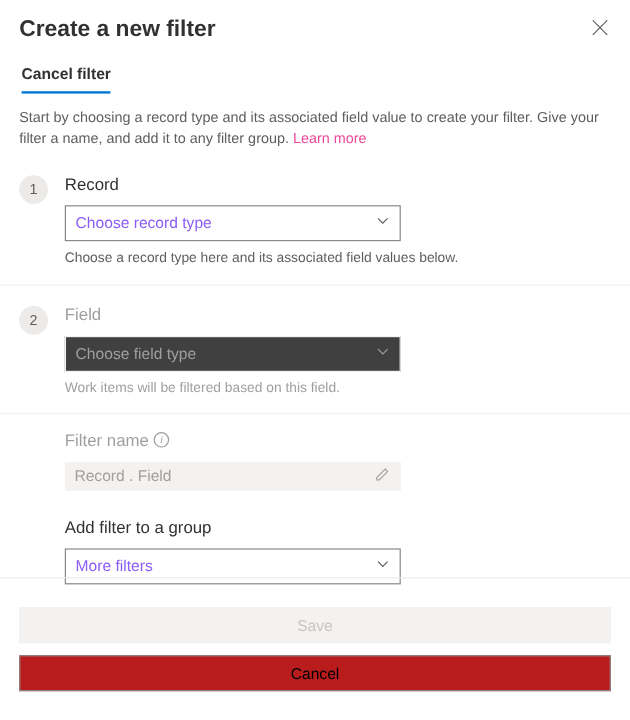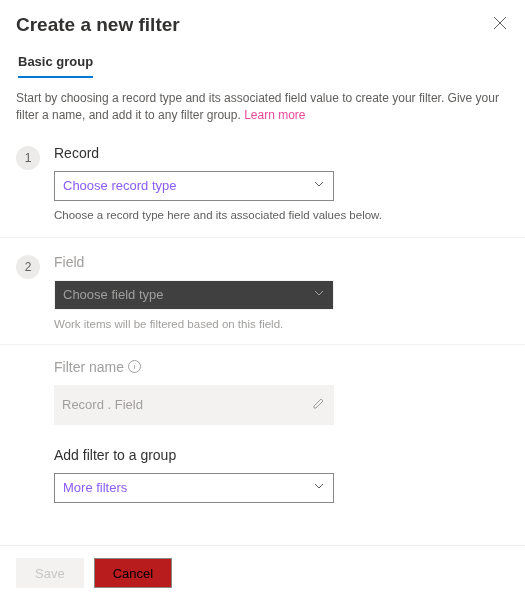--- a/index.html
+++ b/index.html
@@ -117,21 +117,21 @@
       max-width: 280px;
     }
     .select-box.disabled {
       background: #404040;
       border: 1px solid #f3f2f1;
       color: #a19f9d;
       cursor: default;
     }
     .text-input {
       margin-top: 10px;
-      height: 40px;
+      height: 24px;
       border: none;
       background: #f3f2f1;
       display: flex;
       align-items: center;
       justify-content: space-between;
       padding: 0 8px;
       font-size: 13px;
       color: #a19f9d;
       max-width: 280px;
     }
@@ -148,23 +148,24 @@
     }
     .divider.thin { margin: 14px 0; }
     .chevron { color: #605e5c; }
     .chevron.dim { color: #a19f9d; }
     .footer {
       position: absolute;
       bottom: 0;
       left: 0;
       right: 0;
       border-top: 1px solid #edebe9;
-      padding: 12px 16px;
+      padding: 24px 16px;
       display: flex;
       gap: 10px;
+      flex-direction: column;
     }
     .btn {
       height: 30px;
       padding: 0 18px;
       font-size: 13px;
       border: 1px solid #8a8886;
       background: #b91c1c;
       cursor: pointer;
       font-family: inherit;
     }
@@ -184,21 +185,21 @@
     <span>
       <svg width="14" height="14" viewBox="0 0 14 14">
           <line x1="1" y1="1" x2="13" y2="13" stroke="#605e5c" stroke-width="1"></line>
           <line x1="13" y1="1" x2="1" y2="13" stroke="#605e5c" stroke-width="1"></line>
         </svg>
     </span>
   </button>
 </div>
 
 <div class="tabs">
-  <div class="tab active">Basic group</div>
+  <div class="tab active">Cancel filter</div>
 </div>
 
 <div class="intro">
   <span>Start by choosing a record type and its associated field value to create your filter. Give your filter a name, and add it to any filter group. </span><span class="link">Learn more</span>
 </div>
 
 <div class="steps">
 
   <div class="step">
     <div class="step-body">

